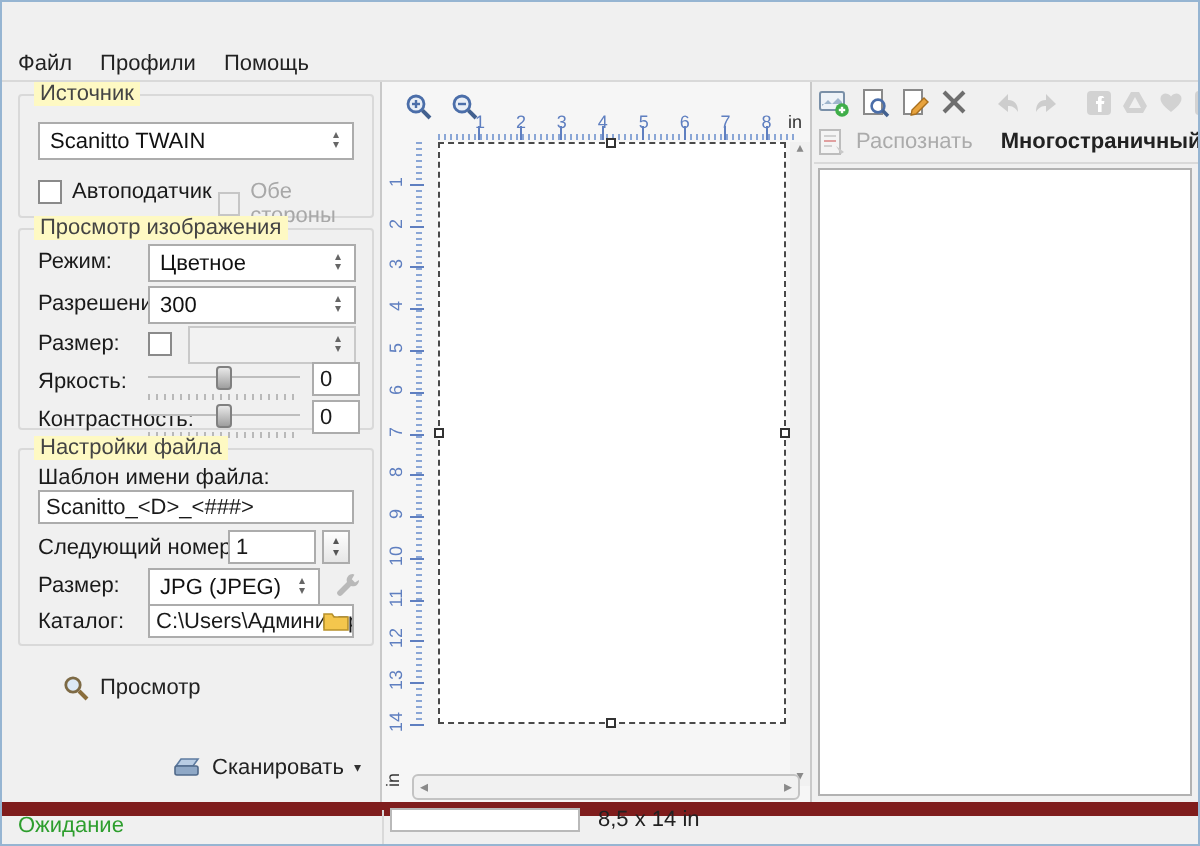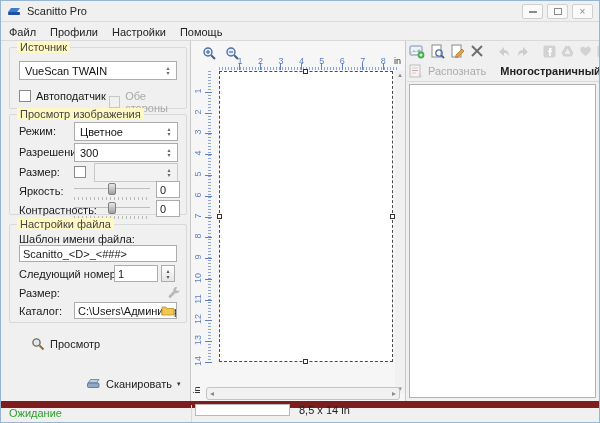--- a/index.html
+++ b/index.html
@@ -71,54 +71,33 @@
   .ssep{width:1px;height:17px;background:#d9d9d9;position:absolute;}
   #progressbox{position:absolute;left:194px;top:403px;width:95px;height:12px;border:1px solid #b9b9b9;background:#fff;}
   #pagesize{position:absolute;left:298px;top:403px;color:#222;}
   svg{display:block;}
 </style>
 </head>
 <body>
 
 <div id="win">
 
-  <div id="titlebar">
-    <span id="appicon">
-      <svg width="14" height="12" viewBox="0 0 14 12">
-          <path d="M1 7 L4 3 H13 L10 7 Z" fill="#3a7bd5"></path>
-          <rect x="1" y="7" width="12" height="3" rx="1" fill="#1f4e9e"></rect>
-        </svg>
-    </span>
-    <span id="title">Scanitto Pro</span>
-    <div id="wincontrols">
-      <div class="wbtn">
-          <span class="minbar"></span>
-        </div>
-      <div class="wbtn">
-          <span class="maxbox"></span>
-        </div>
-      <div class="wbtn">
-          <span>×</span>
-        </div>
-    </div>
-  </div>
 
   <div id="menubar">
     <span class="menuitem">Файл</span>
     <span class="menuitem">Профили</span>
-    <span class="menuitem">Настройки</span>
     <span class="menuitem">Помощь</span>
   </div>
 
   <div id="leftpanel">
 
     <div class="grp" style="top:2px;height:62px;">
       <span class="t">Источник</span>
       <div class="sel" style="left:9px;right:9px;top:13px;">
-        <span>VueScan TWAIN</span>
+        <span>Scanitto TWAIN</span>
         <span class="arr">
             <span>▴</span>
             <span>▾</span>
           </span>
       </div>
       <span class="cb" style="left:9px;top:42px;">
         <span class="cbbox"></span>
         <span class="cblab">Автоподатчик</span>
       </span>
       <span class="cb dis" style="left:99px;top:42px;">
@@ -192,20 +171,27 @@
       <span class="lab" style="left:9px;top:43px;">Следующий номер:</span>
       <div class="numbox" style="left:104px;width:44px;top:40px;">
           <span>1</span>
         </div>
       <div class="spin" style="left:151px;top:40px;">
           <span>▴</span>
           <span>▾</span>
         </div>
 
       <span class="lab" style="left:9px;top:62px;">Размер:</span>
+      <div class="sel" style="left:64px;width:86px;top:59px;">
+        <span>JPG (JPEG)</span>
+        <span class="arr">
+            <span>▴</span>
+            <span>▾</span>
+          </span>
+      </div>
       <span style="position:absolute;left:156px;top:60px;">
         <svg width="15" height="15" viewBox="0 0 15 15">
             <path d="M10.5 2 a3 3 0 0 0 -3 4 L3 10.5 a1.4 1.4 0 0 0 2 2 L9.5 8 a3 3 0 0 0 4 -3 l-2 1.2 -1.6-1.6 L11.2 2.4 Z" fill="#b9b9b9"></path>
           </svg>
       </span>
 
       <span class="lab" style="left:9px;top:80px;">Каталог:</span>
       <div class="numbox" style="left:64px;right:9px;top:77px;overflow:hidden;padding-right:16px;">
         <span style="white-space:nowrap;">C:\Users\Администратор\Pict</span>
         <span style="position:absolute;right:1px;top:2px;">

